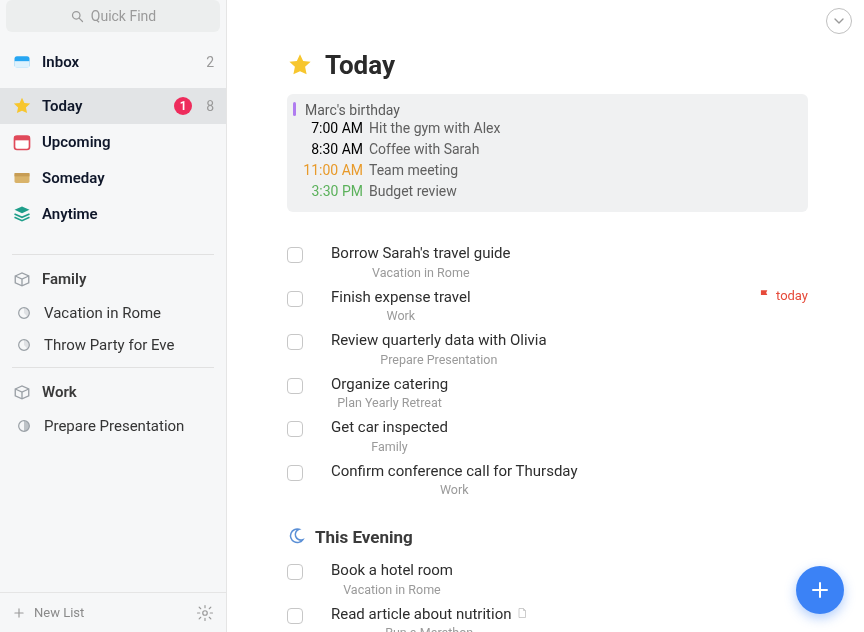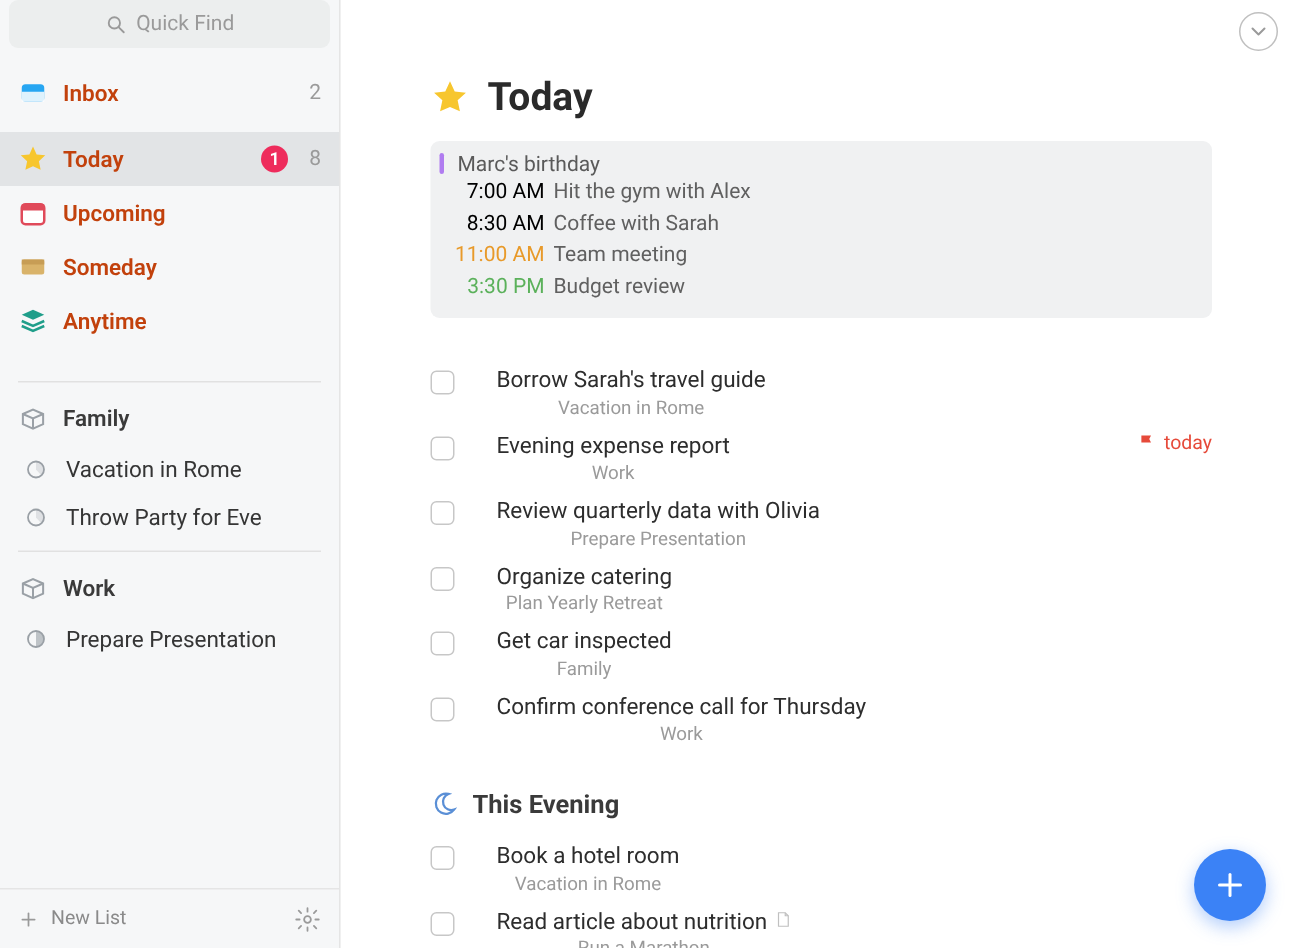--- a/index.html
+++ b/index.html
@@ -40,21 +40,21 @@
   .side-item {
     height: 36px;
     display: flex;
     align-items: center;
     padding: 0 12px;
     gap: 10px;
     cursor: default;
   }
   .side-item.selected { background: #e2e4e6; }
   .side-item .icon { width: 20px; height: 20px; display:flex; align-items:center; justify-content:center;}
-  .side-item .label { flex:1; font-size:15px; color:#c2410c; }
+  .side-item .label { flex:1; font-size:15px; color:#0f172a; }
   .side-item.bold .label { font-weight:600; }
   .side-item .count { color:#9a9a9a; font-size:14px; margin-left:4px;}
   .badge {
     background:#ee2c5c; color:#fff; border-radius:10px;
     min-width:18px; height:18px; font-size:12px; font-weight:600;
     display:flex; align-items:center; justify-content:center;
     padding:0 5px;
   }
   .divider { height:1px; background:#e1e1e1; margin:6px 12px; }
   .area-header {
@@ -382,21 +382,21 @@
       <div class="task-row">
         <span class="checkbox"></span>
         <span class="task-text">
           <div class="title">Borrow Sarah's travel guide</div>
           <div class="meta">Vacation in Rome</div>
         </span>
       </div>
       <div class="task-row">
         <span class="checkbox"></span>
         <span class="task-text">
-          <div class="title">Evening expense report</div>
+          <div class="title">Finish expense travel</div>
           <div class="meta">Work</div>
         </span>
         <span class="task-right">
           <svg>
             <use href="#i-flag"></use>
           </svg>
           <span>today</span>
         </span>
       </div>
       <div class="task-row">

